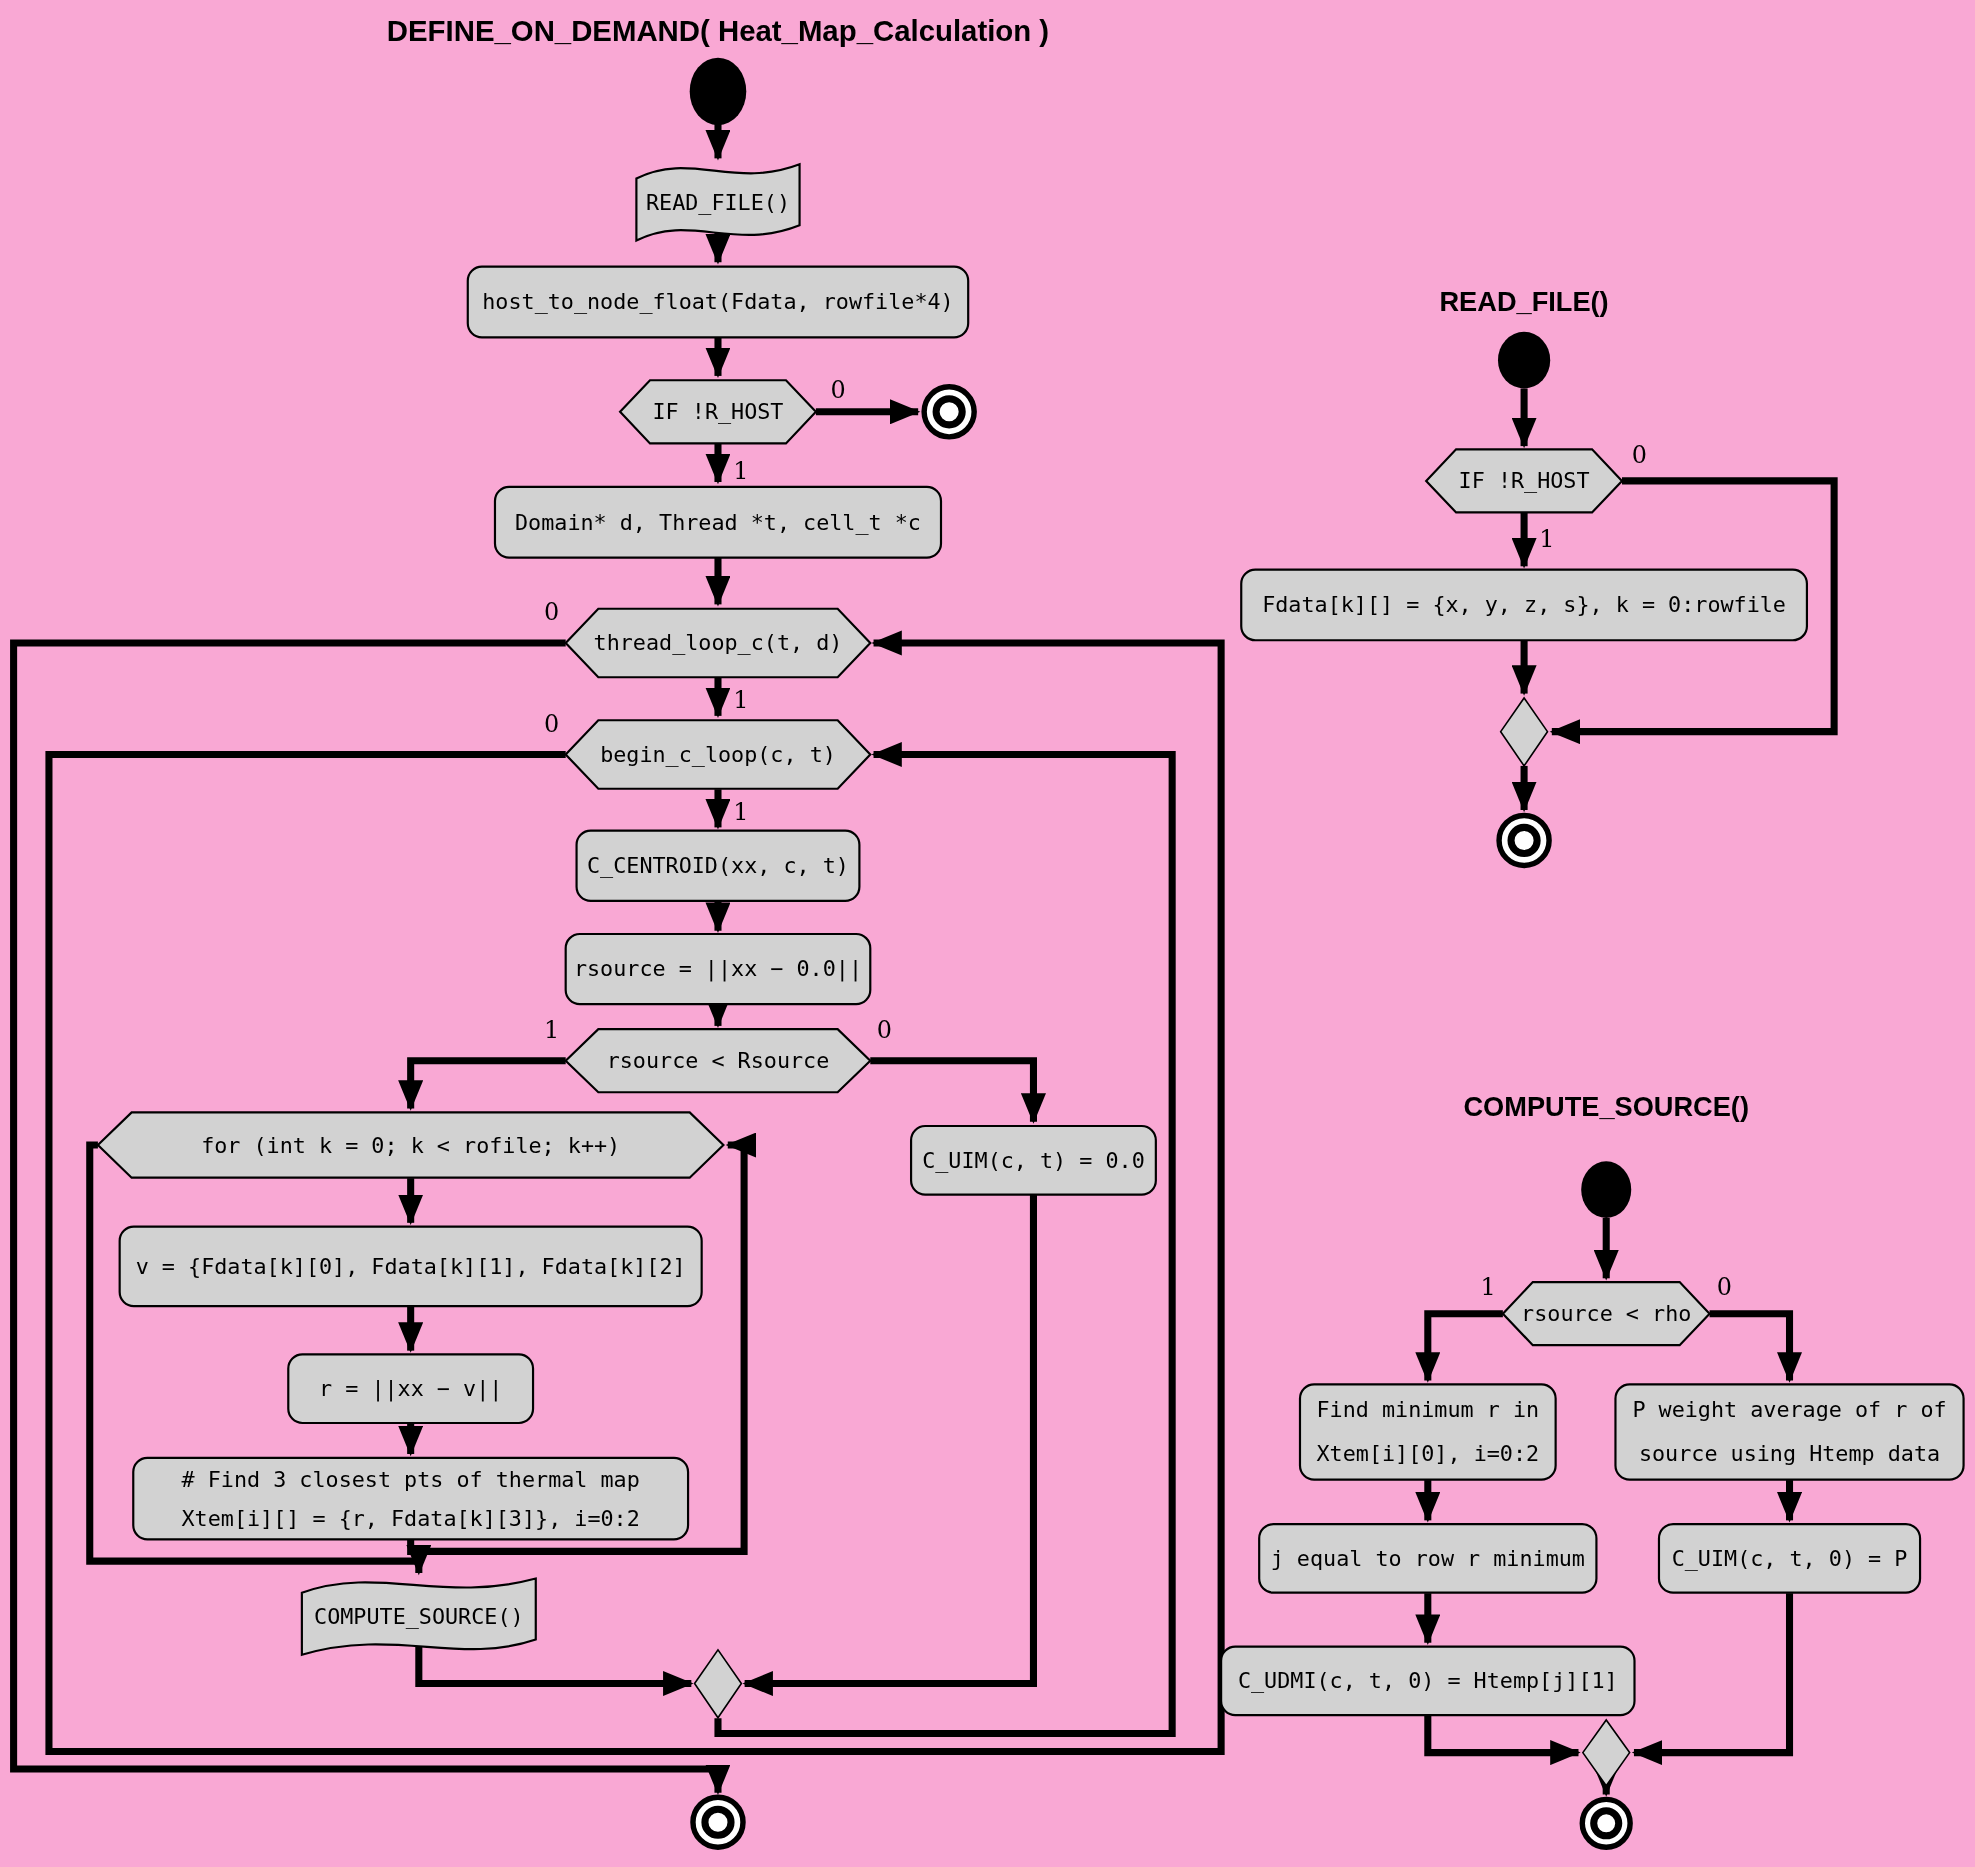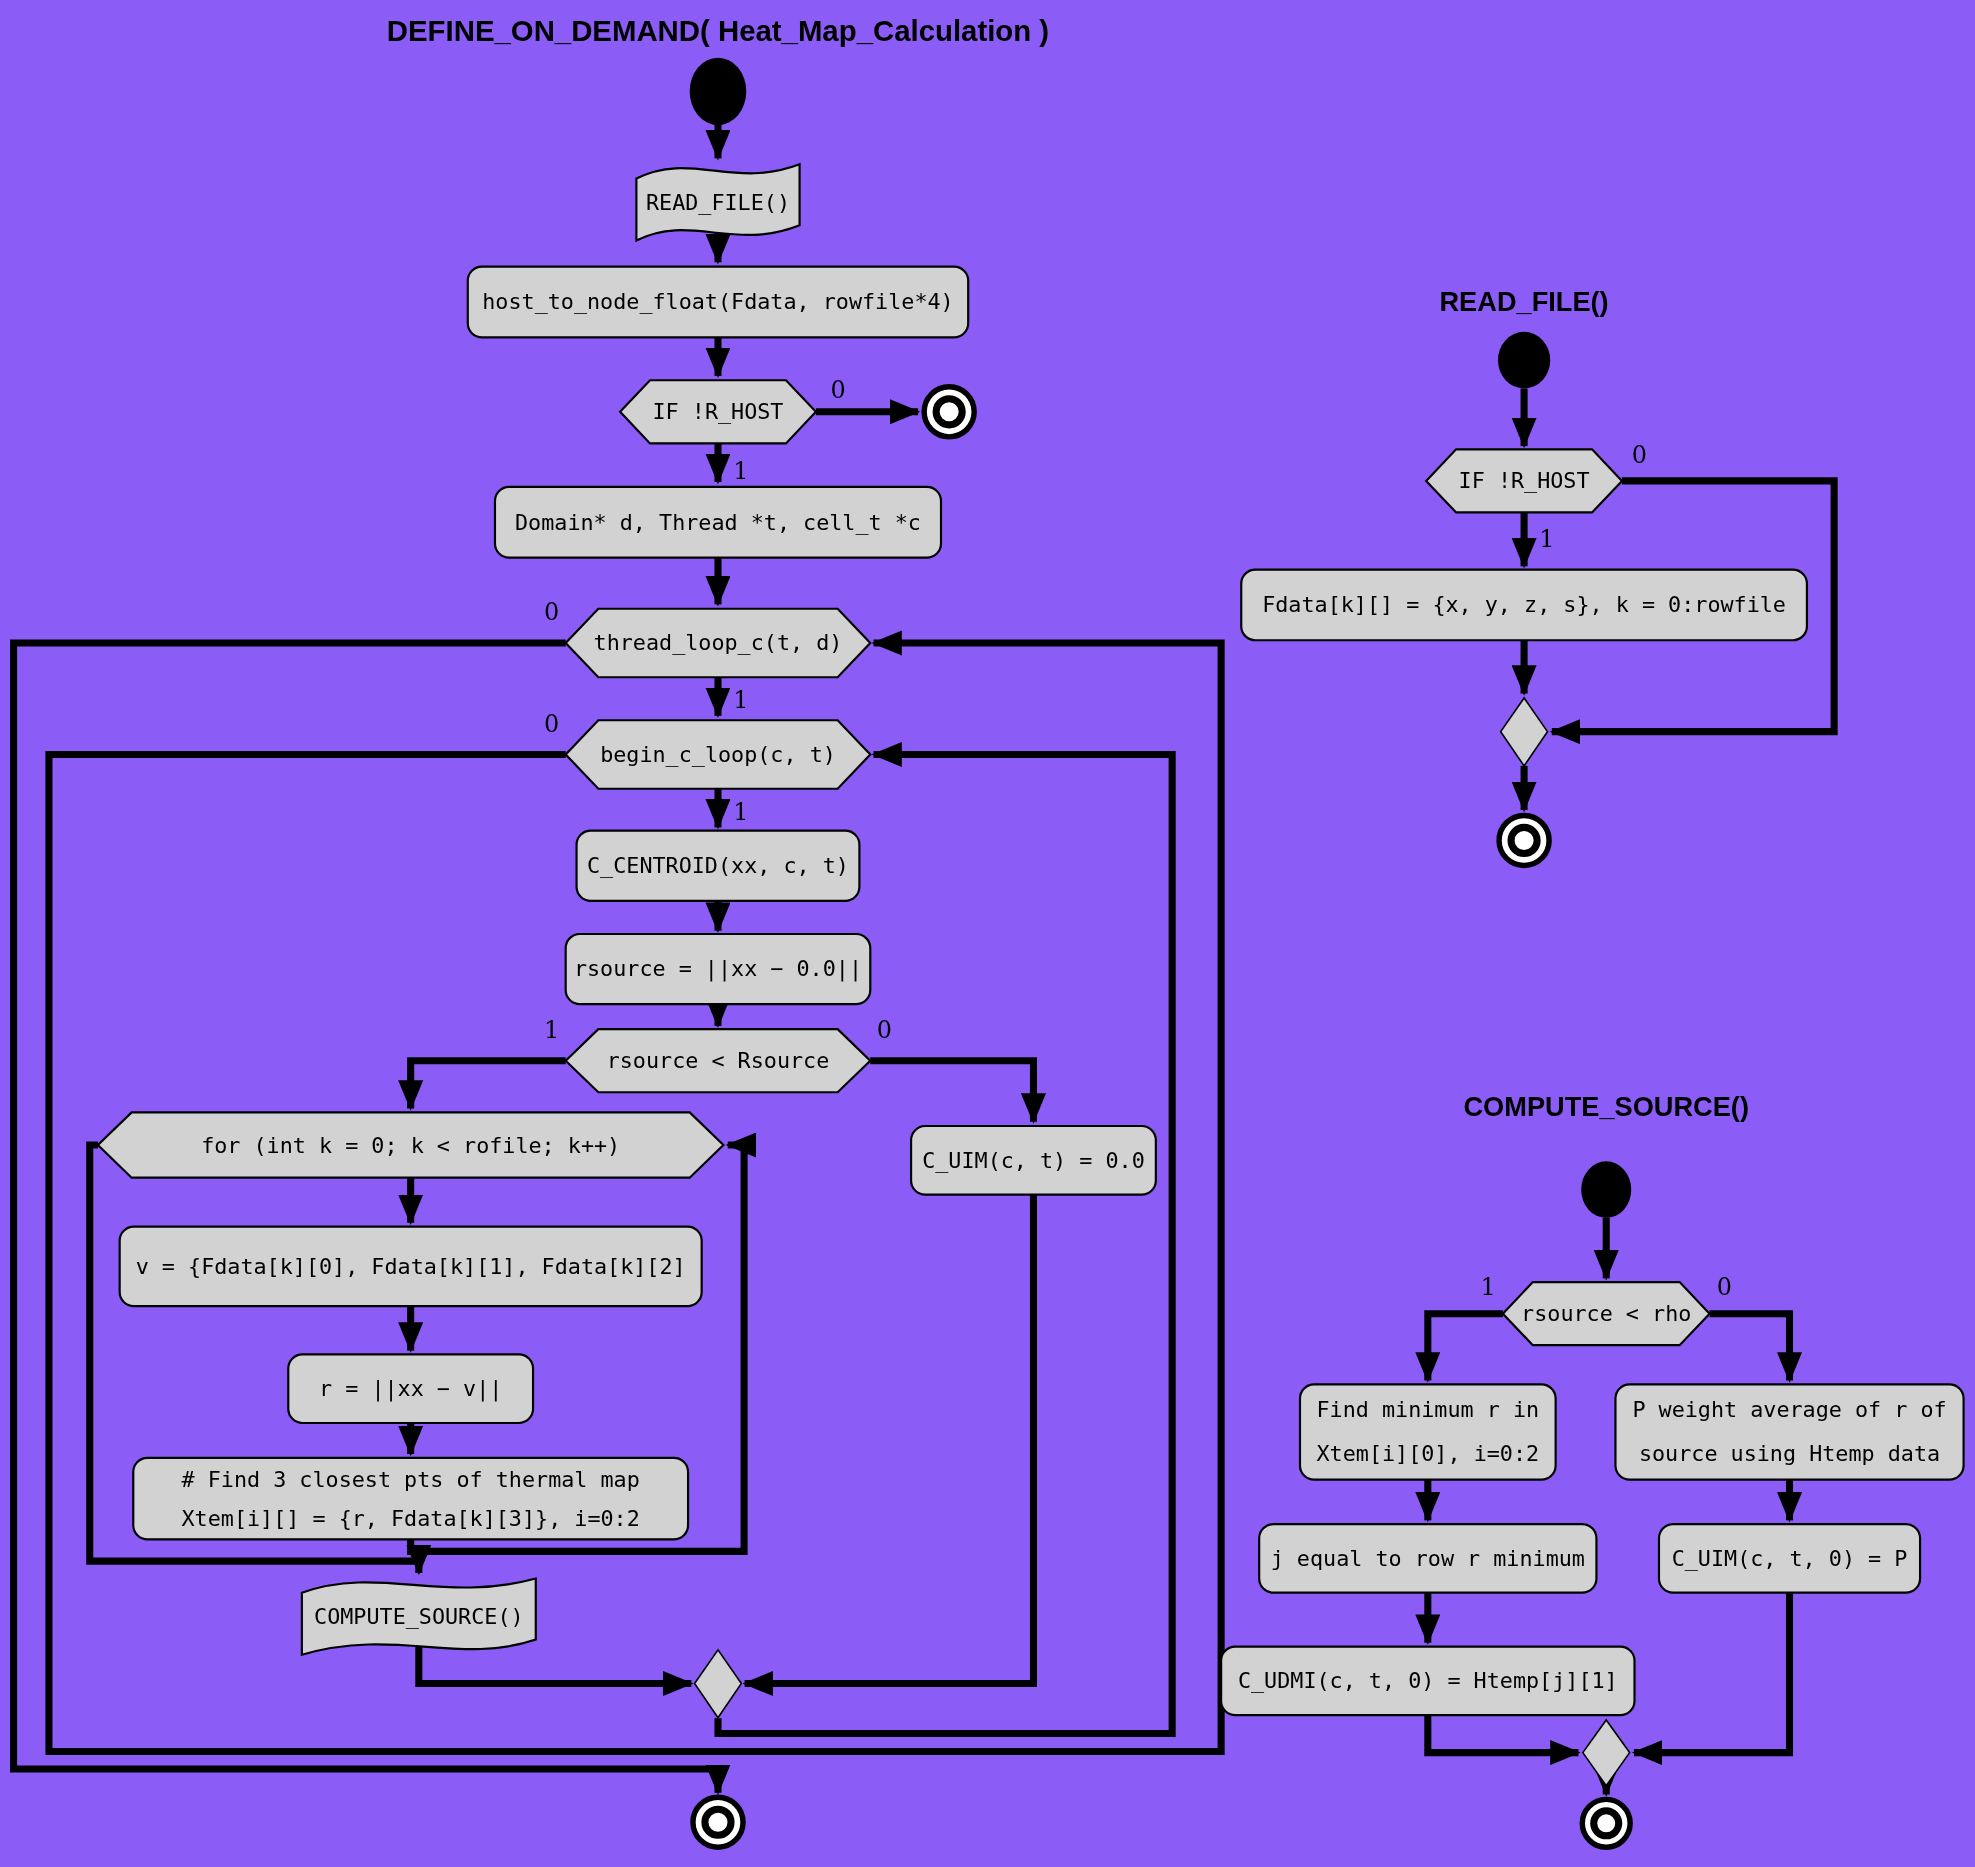--- a/index.html
+++ b/index.html
@@ -1,16 +1,16 @@
 <!DOCTYPE html>
 <html style="font-size:8.7px"><head>
 <meta charset="utf-8">
 <style>
   html,body{margin:0;padding:0;background:#ffffff;}
-  #canvas{position:relative;width:1975px;height:1868px;background:#8b5cf6;overflow:hidden;}
+  #canvas{position:relative;width:1975px;height:1868px;background:#f9a8d4;overflow:hidden;}
   svg{display:block;}
   .node{fill:#d2d2d2;stroke:#000000;stroke-width:4px;}
   .dnode{fill:#d2d2d2;stroke:#000000;stroke-width:3px;}
   .edge{fill:none;stroke:#000000;stroke-width:13px;}
   .startn{fill:#000000;stroke:none;}
   .endo{fill:#ffffff;stroke:#000000;stroke-width:10px;}
   .endi{fill:#ffffff;stroke:#000000;stroke-width:13px;}
   .ntext{font-family:"DejaVu Sans Mono",monospace;font-size:40px;fill:#000000;}
   .title{font-family:"Liberation Sans",sans-serif;font-weight:bold;fill:#000000;font-size:54px;}
   .subtitle{font-family:"Liberation Sans",sans-serif;font-weight:bold;fill:#000000;font-size:50px;}

